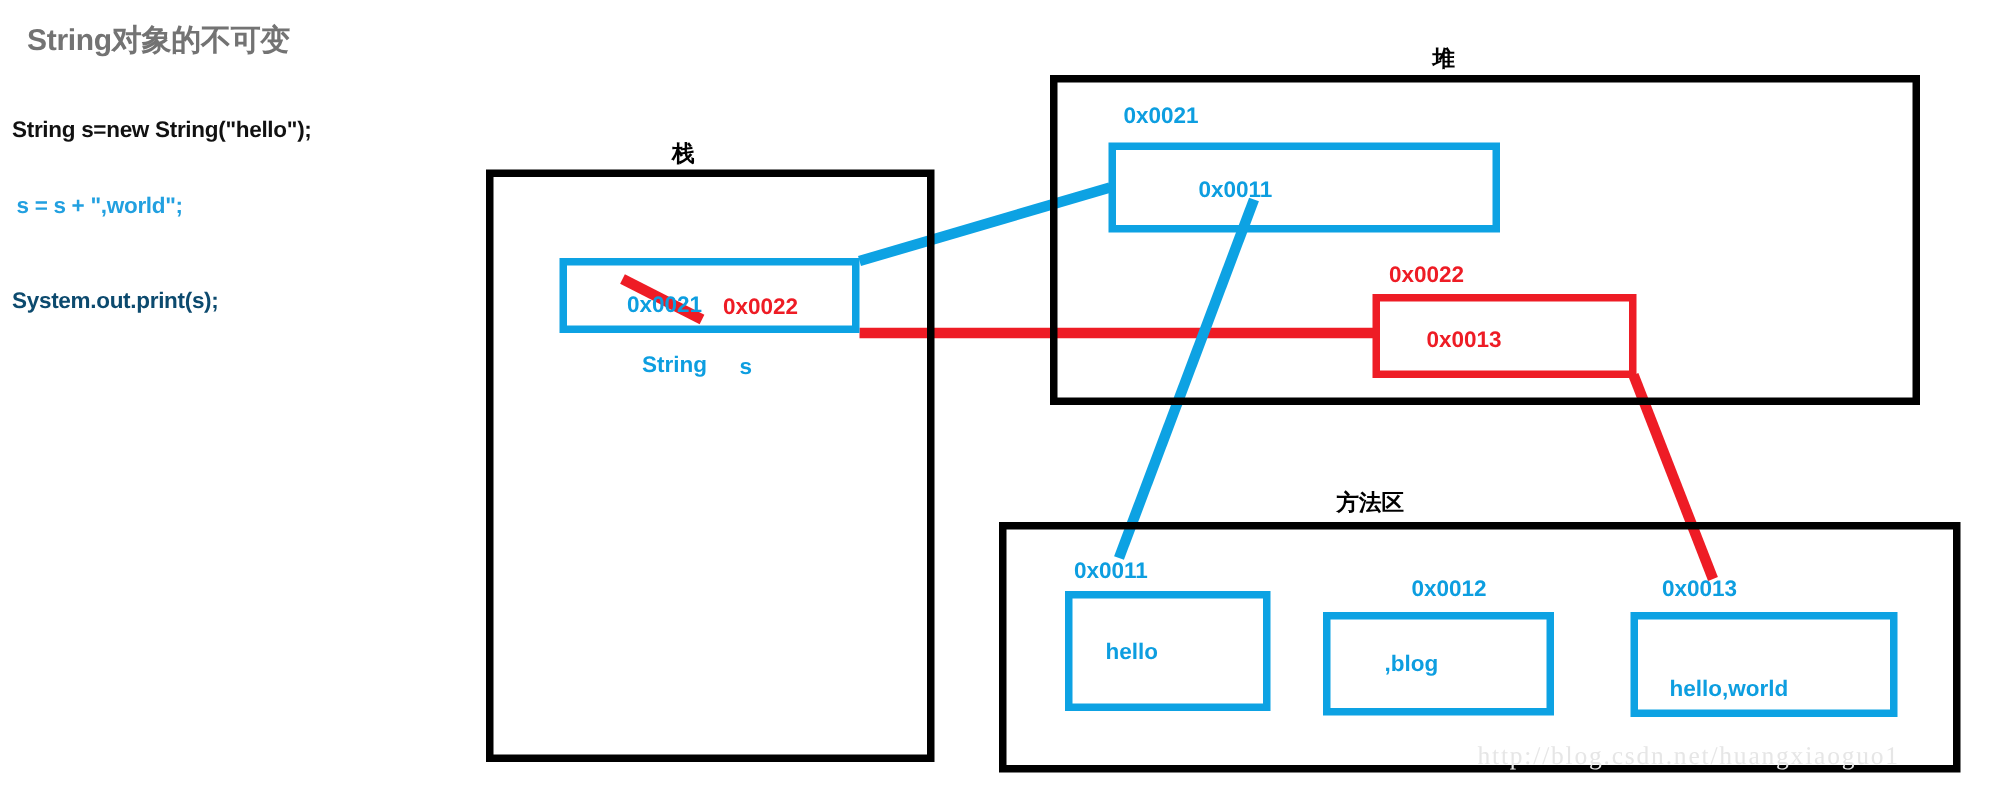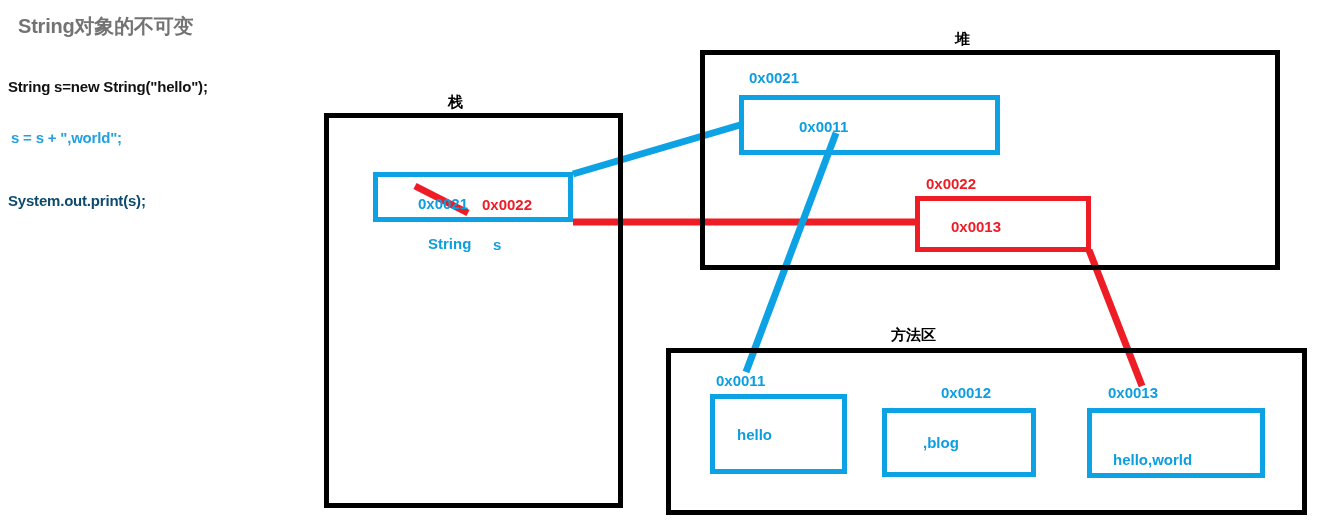--- a/index.html
+++ b/index.html
@@ -201,14 +201,15 @@
   <div class="val-text blue" id="pool1-value">hello</div>
 
   <div class="addr-label blue" id="pool2-label">0x0012</div>
   <div class="val-box blue" id="pool2-box"></div>
   <div class="val-text blue" id="pool2-value">,blog</div>
 
   <div class="addr-label blue" id="pool3-label">0x0013</div>
   <div class="val-box blue" id="pool3-box"></div>
   <div class="val-text blue" id="pool3-value">hello,world</div>
 
+  <div id="watermark">http://blog.csdn.net/huangxiaoguo1</div>
 
 </div>
 
 </body></html>

